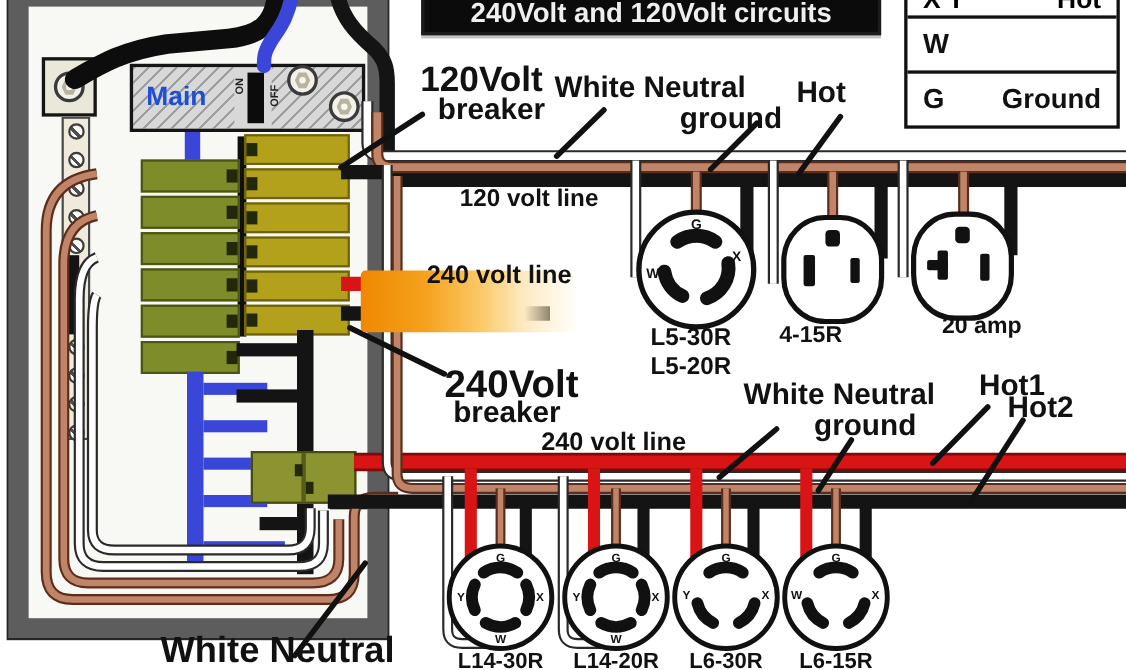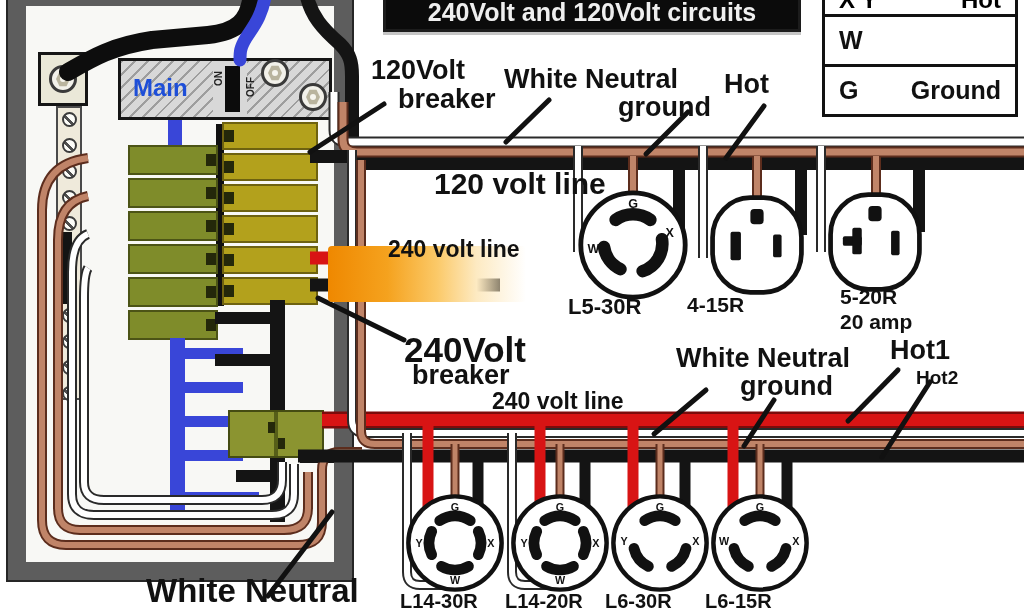--- a/index.html
+++ b/index.html
@@ -1,20 +1,20 @@
 <!DOCTYPE html>
 <html><head>
 <meta charset="utf-8">
 <style>
   html,body{margin:0;padding:0;background:#fff}
   #stage{position:relative;width:1024px;height:609px;overflow:hidden;background:#fff;
          font-family:"Liberation Sans",sans-serif}
   .abs{position:absolute}
   .lbl{position:absolute;font-weight:bold;color:#111;white-space:nowrap;line-height:1.05}
-  .ctr{text-align:left}
+  .ctr{text-align:center}
   
   #panel-frame{position:absolute;left:8px;top:-12px;width:344px;height:592px;
     border:18px solid #5d5d5d;outline:2px solid #262626;background:#f8f8f5;box-sizing:border-box}
   .hatch{position:absolute;top:0;height:100%;
     background:repeating-linear-gradient(135deg,rgba(110,110,110,.55) 0 2px,rgba(0,0,0,0) 2px 9px)}
   .bolt{position:absolute;width:28px;height:28px;border-radius:50%;background:#f2f1ea;border:3px solid #3a3a3a;box-sizing:border-box}
   .bolt .hex{position:absolute;left:4px;top:3px;width:14px;height:16px;background:#b9b49e;
     clip-path:polygon(25% 5%,75% 5%,100% 50%,75% 95%,25% 95%,0 50%)}
   .bolt .dot{position:absolute;left:8px;top:8px;width:6px;height:6px;border-radius:50%;background:#f6f5ee}
   .screw{position:absolute;left:4px;width:15px;height:15px;border-radius:50%;
@@ -317,44 +317,44 @@
     <g stroke="#111" stroke-width="12" fill="none" stroke-linecap="round">
       <path d="M -17 -25 A 30 30 0 0 1 17 -25"></path>
       <path d="M -29 6 A 30 30 0 0 0 -13 26"></path>
         <path d="M 29 6 A 30 30 0 0 1 13 26"></path>
     </g>
     <text x="0" y="-36" font-size="12" text-anchor="middle">G</text>
     <text x="-40" y="2" font-size="12" text-anchor="middle">W</text>
     <text x="40" y="2" font-size="12" text-anchor="middle">X</text>
   </svg>
 
-  <div class="lbl" style="left:371px;top:56px;font-size:27px">120Volt</div>
+  <div class="lbl" style="left:382px;top:56px;font-size:32px">120Volt</div>
   <div class="lbl" style="left:398px;top:85px;font-size:27px">breaker</div>
   <div class="lbl" style="left:504px;top:65px;font-size:27px">White Neutral</div>
   <div class="lbl" style="left:618px;top:93px;font-size:27px">ground</div>
   <div class="lbl" style="left:724px;top:70px;font-size:27px">Hot</div>
-  <div class="lbl" style="left:434px;top:168px;font-size:30px">120 volt line</div>
+  <div class="lbl" style="left:418px;top:168px;font-size:22px">120 volt line</div>
   <div class="lbl" style="left:388px;top:237px;font-size:23px">240 volt line</div>
   <div class="lbl" style="left:404px;top:332px;font-size:35px">240Volt</div>
   <div class="lbl" style="left:412px;top:361px;font-size:27px">breaker</div>
   <div class="lbl" style="left:676px;top:344px;font-size:27px">White Neutral</div>
   <div class="lbl" style="left:740px;top:372px;font-size:27px">ground</div>
   <div class="lbl" style="left:890px;top:336px;font-size:27px">Hot1</div>
-  <div class="lbl" style="left:916px;top:368px;font-size:19px">Hot2</div>
+  <div class="lbl" style="left:916px;top:356px;font-size:27px">Hot2</div>
   <div class="lbl" style="left:492px;top:389px;font-size:23px">240 volt line</div>
   <div class="lbl" style="left:146px;top:574px;font-size:33px">White Neutral</div>
 
   <div class="lbl ctr" style="left:568px;top:294px;width:120px;font-size:22px;line-height:26px">
     <div>L5-30R</div>
+    <div>L5-20R</div>
   </div>
   <div class="lbl ctr" style="left:687px;top:292px;width:100px;font-size:21px;line-height:25px">
     <div>4-15R</div>
   </div>
   <div class="lbl ctr" style="left:840px;top:284px;width:105px;font-size:21px;line-height:25px">
-    <div>5-20R</div>
     <div>20 amp</div>
   </div>
   <div class="lbl ctr" style="left:400px;top:591px;width:110px;font-size:20px">L14-30R</div>
   <div class="lbl ctr" style="left:505px;top:591px;width:110px;font-size:20px">L14-20R</div>
   <div class="lbl ctr" style="left:605px;top:591px;width:110px;font-size:20px">L6-30R</div>
   <div class="lbl ctr" style="left:705px;top:591px;width:110px;font-size:20px">L6-15R</div>
 
   <div id="banner">
     <span>240Volt and 120Volt circuits</span>
   </div>

